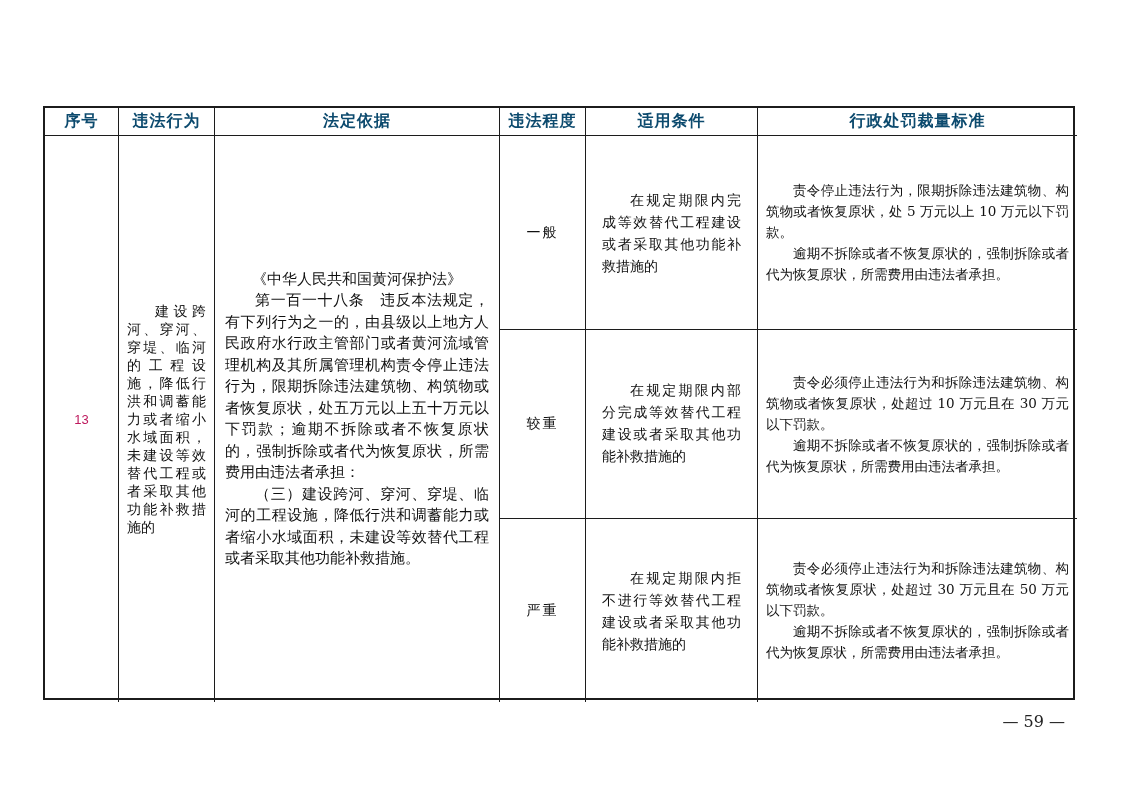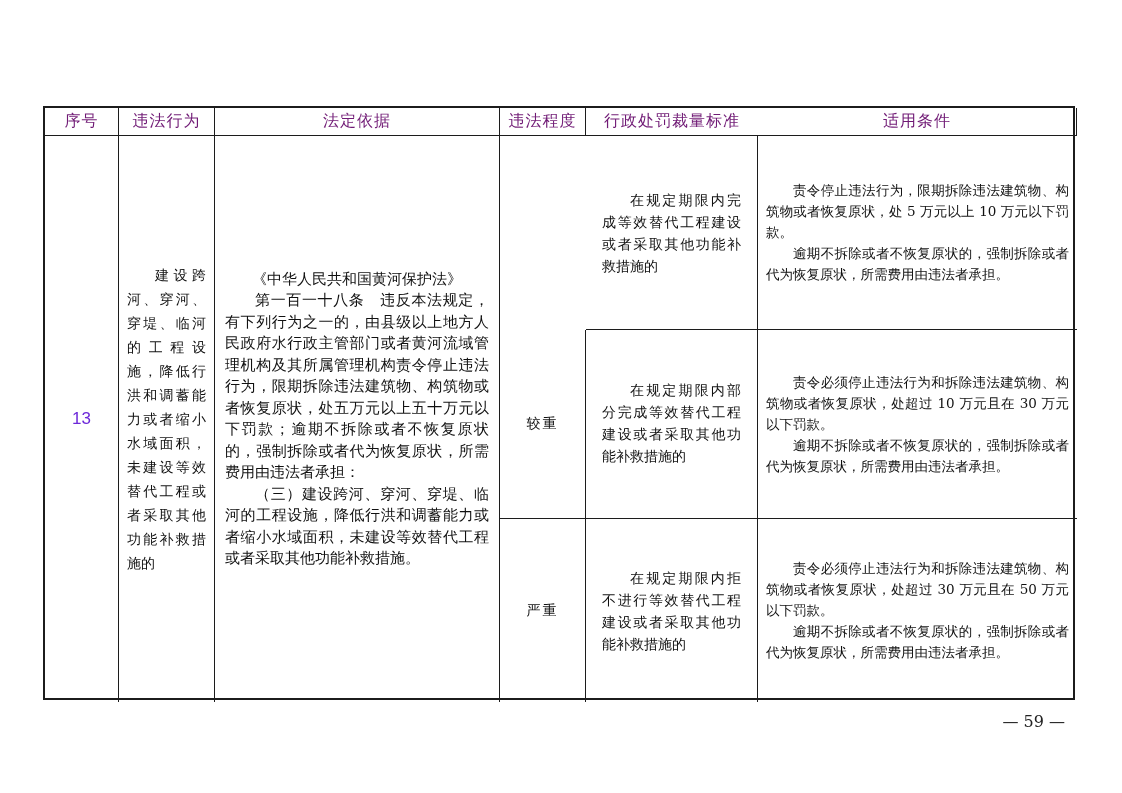--- a/index.html
+++ b/index.html
@@ -24,30 +24,30 @@
     border-right:1px solid #1c1c1c;
     border-bottom:1px solid #1c1c1c;
     box-sizing:border-box;
     overflow:hidden;
   }
   .no-r{border-right:none;}
   .no-b{border-bottom:none;}
   .hdr{
     display:flex;align-items:center;justify-content:center;
     font-family:"Liberation Sans","DejaVu Sans",sans-serif;
-    font-weight:normal;font-size:16px;color:#701a75;
+    font-weight:bold;font-size:16px;color:#0c4a6e;
     letter-spacing:1px;
   }
   .vcenter{display:flex;flex-direction:column;justify-content:center;}
   .center-all{display:flex;align-items:center;justify-content:center;}
   .serial{
     font-family:"Liberation Sans","DejaVu Sans",sans-serif;
-    font-size:17px;color:#6d28d9;
+    font-size:13px;color:#be185d;
   }
-  .behavior-cell{padding:0 8px;font-size:14px;line-height:24px;}
+  .behavior-cell{padding:0 8px;font-size:14px;line-height:18px;}
   .behavior-cell p{margin:0;text-indent:2em;text-align:justify;}
   .basis-cell{padding:0 10px;font-size:15px;line-height:21.5px;}
   .basis-cell p{margin:0;text-align:justify;}
   .basis-title{text-align:center !important;}
   .basis-para{text-indent:2em;}
   .degree-cell{font-size:14px;letter-spacing:2px;}
   .cond-cell{padding:0 8px;font-size:14px;line-height:22px;}
   .cond-cell p{margin:8px;text-indent:2em;text-align:justify;}
   .std-cell{padding:0 8px;font-size:13.5px;line-height:21px;}
   .std-cell p{margin:0;text-indent:2em;text-align:justify;}
@@ -61,37 +61,40 @@
 <body>
 
 <div class="page">
 
   <div class="tbl">
 
     <div class="c hdr">序号</div>
     <div class="c hdr">违法行为</div>
     <div class="c hdr">法定依据</div>
     <div class="c hdr">违法程度</div>
+    <div class="c hdr">适用条件</div>
     <div class="c hdr no-r">行政处罚裁量标准</div>
-    <div class="c hdr">适用条件</div>
 
     <div class="c center-all no-b" style="grid-row:2 / 5;">
       <span class="serial">13</span>
     </div>
 
     <div class="c behavior-cell vcenter no-b" style="grid-row:2 / 5;">
       <p>建设跨河、穿河、穿堤、临河的工程设施，降低行洪和调蓄能力或者缩小水域面积，未建设等效替代工程或者采取其他功能补救措施的</p>
     </div>
 
     <div class="c basis-cell vcenter no-b" style="grid-row:2 / 5;">
       <p class="basis-title">《中华人民共和国黄河保护法》</p>
       <p class="basis-para">第一百一十八条　违反本法规定，有下列行为之一的，由县级以上地方人民政府水行政主管部门或者黄河流域管理机构及其所属管理机构责令停止违法行为，限期拆除违法建筑物、构筑物或者恢复原状，处五万元以上五十万元以下罚款；逾期不拆除或者不恢复原状的，强制拆除或者代为恢复原状，所需费用由违法者承担：</p>
       <p class="basis-para">（三）建设跨河、穿河、穿堤、临河的工程设施，降低行洪和调蓄能力或者缩小水域面积，未建设等效替代工程或者采取其他功能补救措施。</p>
     </div>
 
+    <div class="c center-all degree-cell" style="grid-row:2;grid-column:4;">
+      <span>一般</span>
+    </div>
     <div class="c cond-cell vcenter" style="grid-row:2;grid-column:5;">
       <p>在规定期限内完成等效替代工程建设或者采取其他功能补救措施的</p>
     </div>
     <div class="c std-cell vcenter no-r" style="grid-row:2;grid-column:6;">
       <p>责令停止违法行为，限期拆除违法建筑物、构筑物或者恢复原状，处 5 万元以上 10 万元以下罚款。</p>
       <p>逾期不拆除或者不恢复原状的，强制拆除或者代为恢复原状，所需费用由违法者承担。</p>
     </div>
 
     <div class="c center-all degree-cell" style="grid-row:3;grid-column:4;">
       <span>较重</span>

